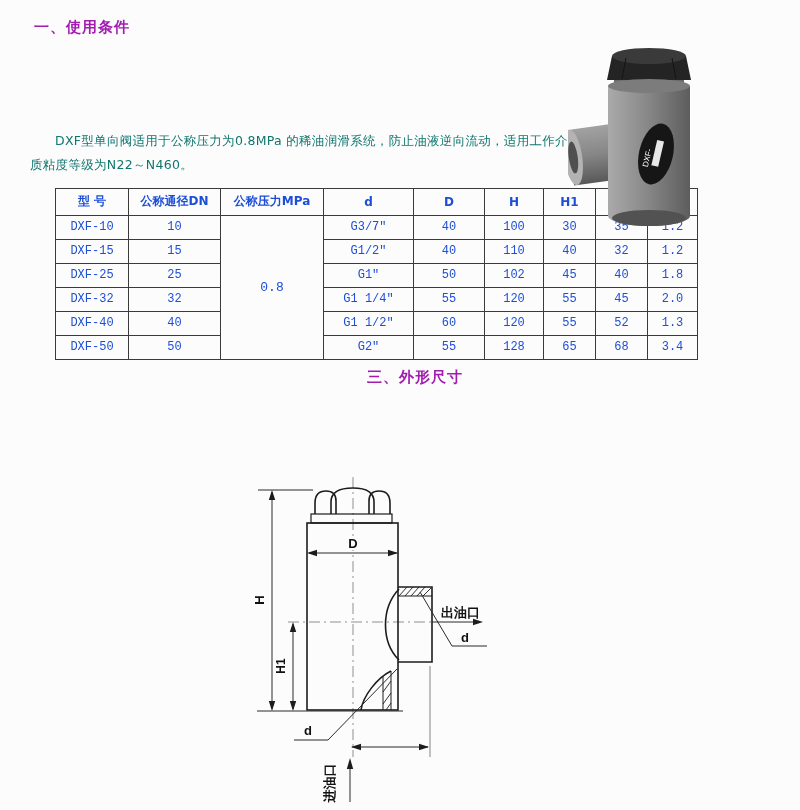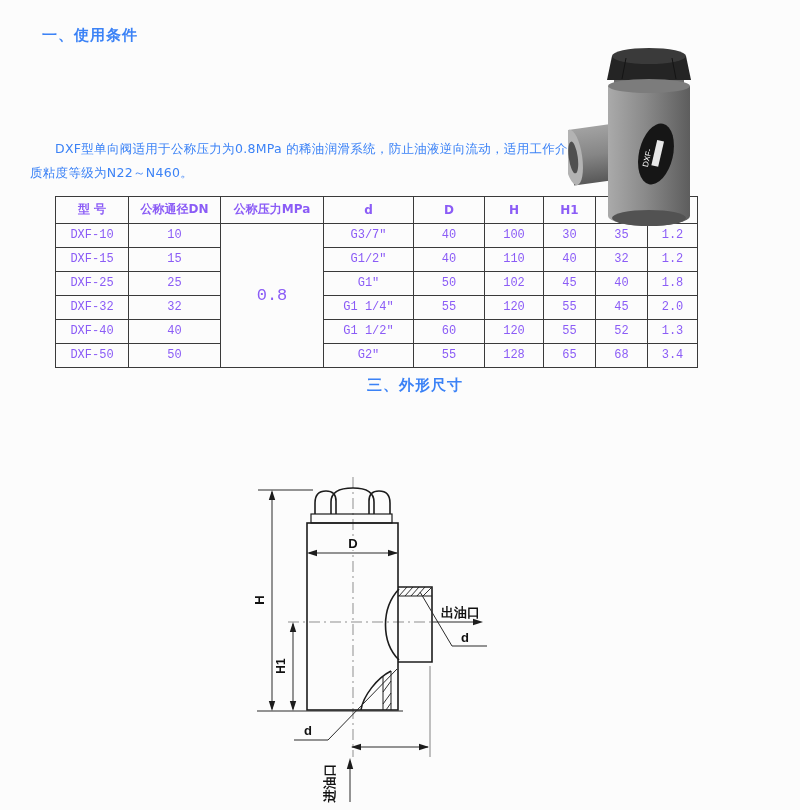--- a/index.html
+++ b/index.html
@@ -4,41 +4,41 @@
 <style>
   html,body{margin:0;padding:0;}
   body{
     width:800px;height:810px;position:relative;overflow:hidden;
     background:#fcfcfc;
     font-family:"DejaVu Sans","Liberation Sans",sans-serif;
     color:#2e3f48;
   }
   .content{padding:14px 0 0 30px;}
   h2.sec{
-    margin:12px;font-size:15px;font-weight:bold;color:#3b82f6;
+    margin:4px;font-size:15px;font-weight:bold;color:#a21caf;
     letter-spacing:1px;
   }
   #usage-paragraph{
     margin:92px 0 0 0;width:545px;
     font-size:12.5px;line-height:1.95;text-indent:2em;
-    color:#3b82f6;letter-spacing:.3px;
+    color:#0f766e;letter-spacing:.3px;
   }
   #specs-heading{margin-top:76px;}
   table.spec{
     border-collapse:collapse;table-layout:fixed;
     margin:10px 0 0 25px;width:642px;
-    font-size:12px;color:#8b5cf6;
+    font-size:12px;color:#1d4ed8;
   }
   table.spec th,table.spec td{
     border:1px solid #3a3a3a;text-align:center;vertical-align:middle;
     padding:0;overflow:hidden;white-space:nowrap;
   }
   table.spec th{height:26px;font-weight:bold;}
   table.spec td{height:23px;font-family:"Liberation Mono","DejaVu Sans Mono","DejaVu Sans",monospace;}
-  table.spec td.pressure{font-size:17px;margin-top:26px;}
+  table.spec td.pressure{font-size:13px;margin-top:26px;}
   #dimensions-heading{margin-top:8px;text-align:center;}
   .absbox{position:absolute;}
   svg text{font-family:"Liberation Sans","DejaVu Sans",sans-serif;}
 </style>
 </head>
 <body>
 
 <div class="content">
   <h2 class="sec" id="usage-heading">一、使用条件</h2>
 

